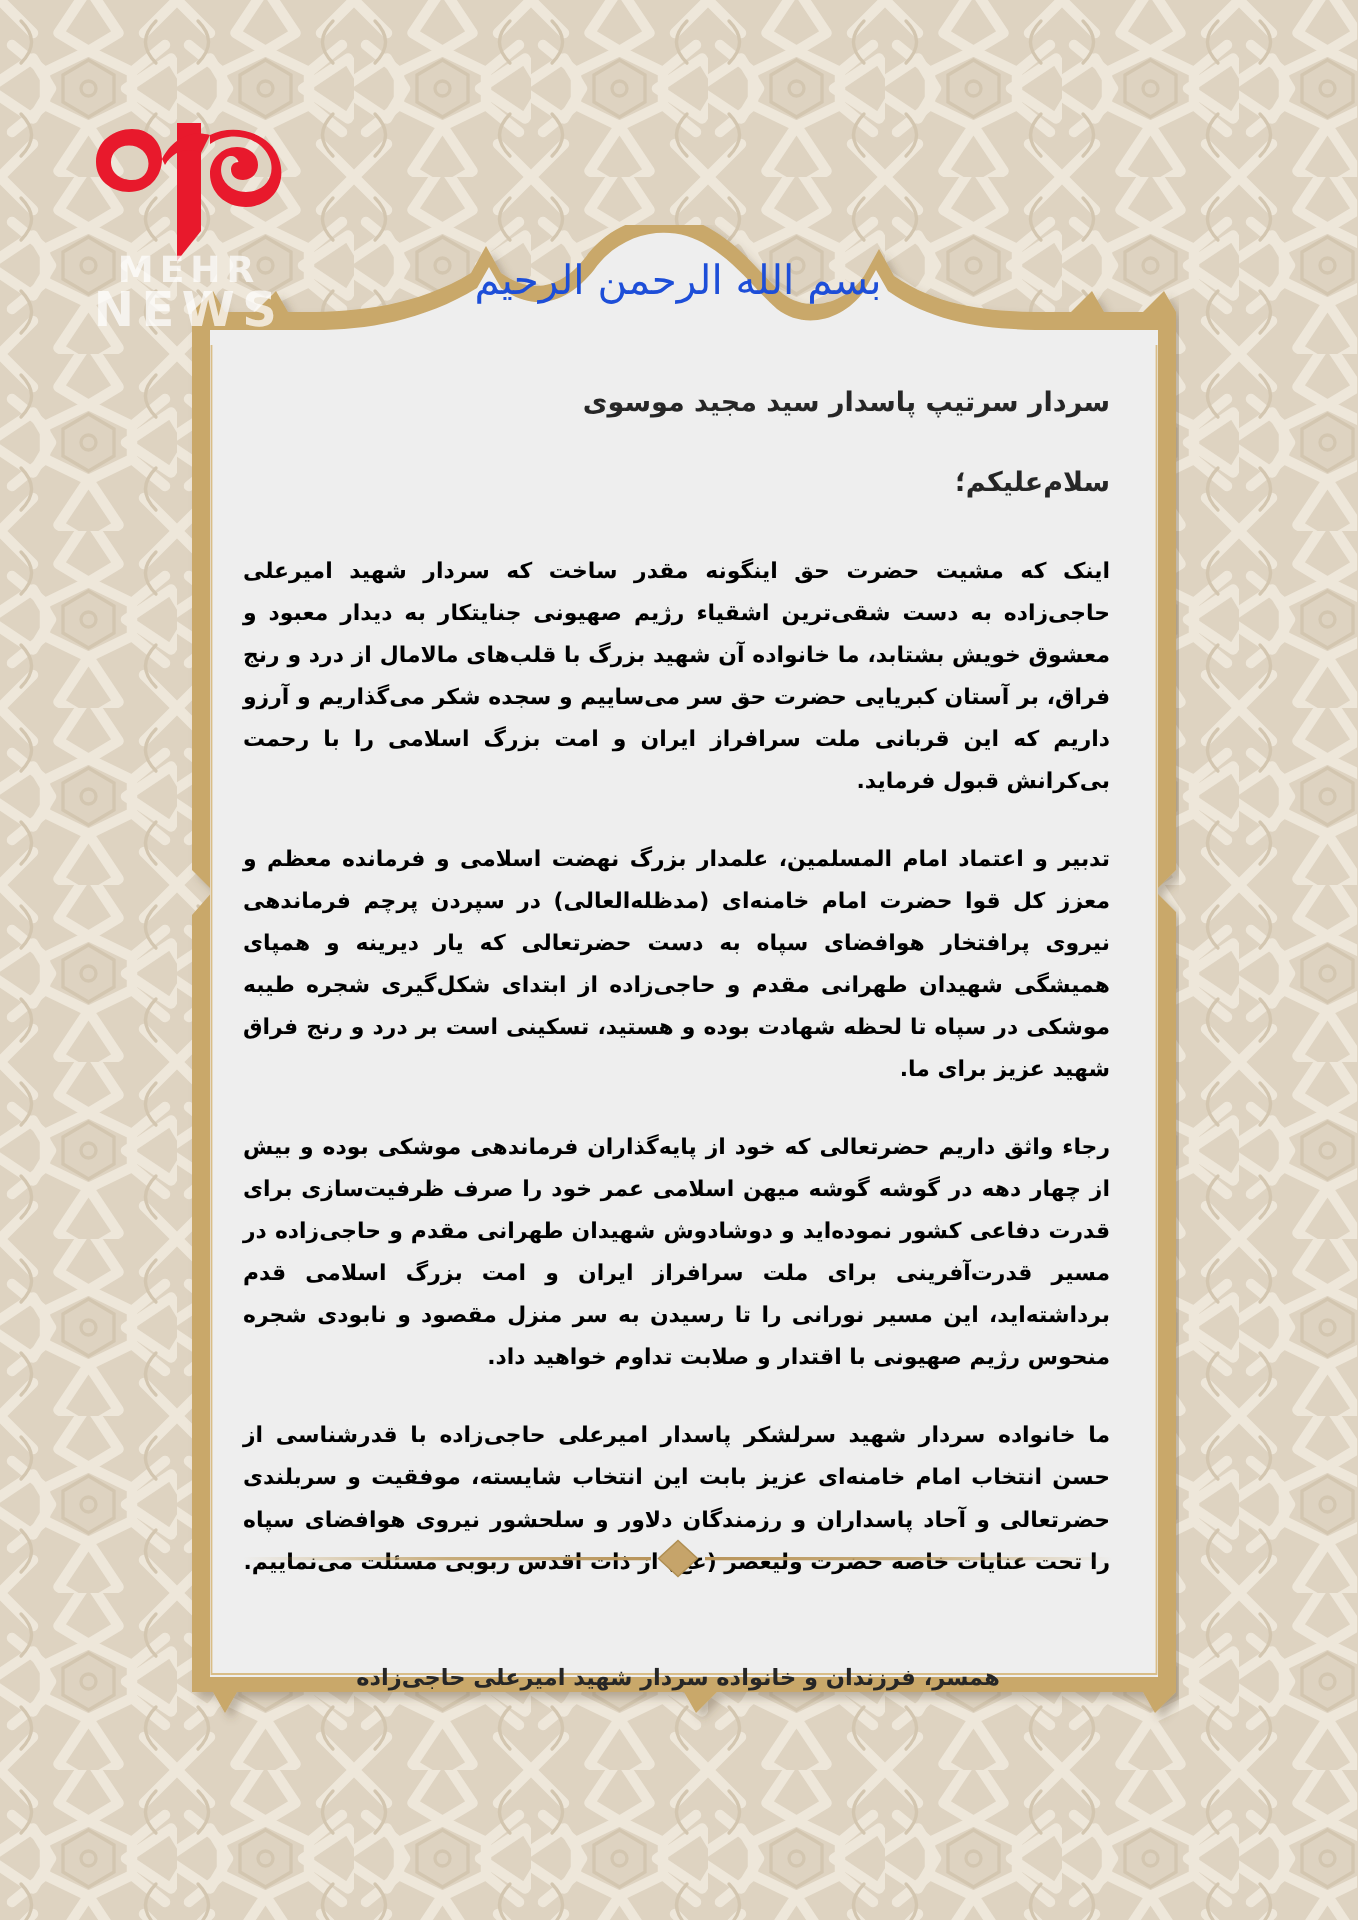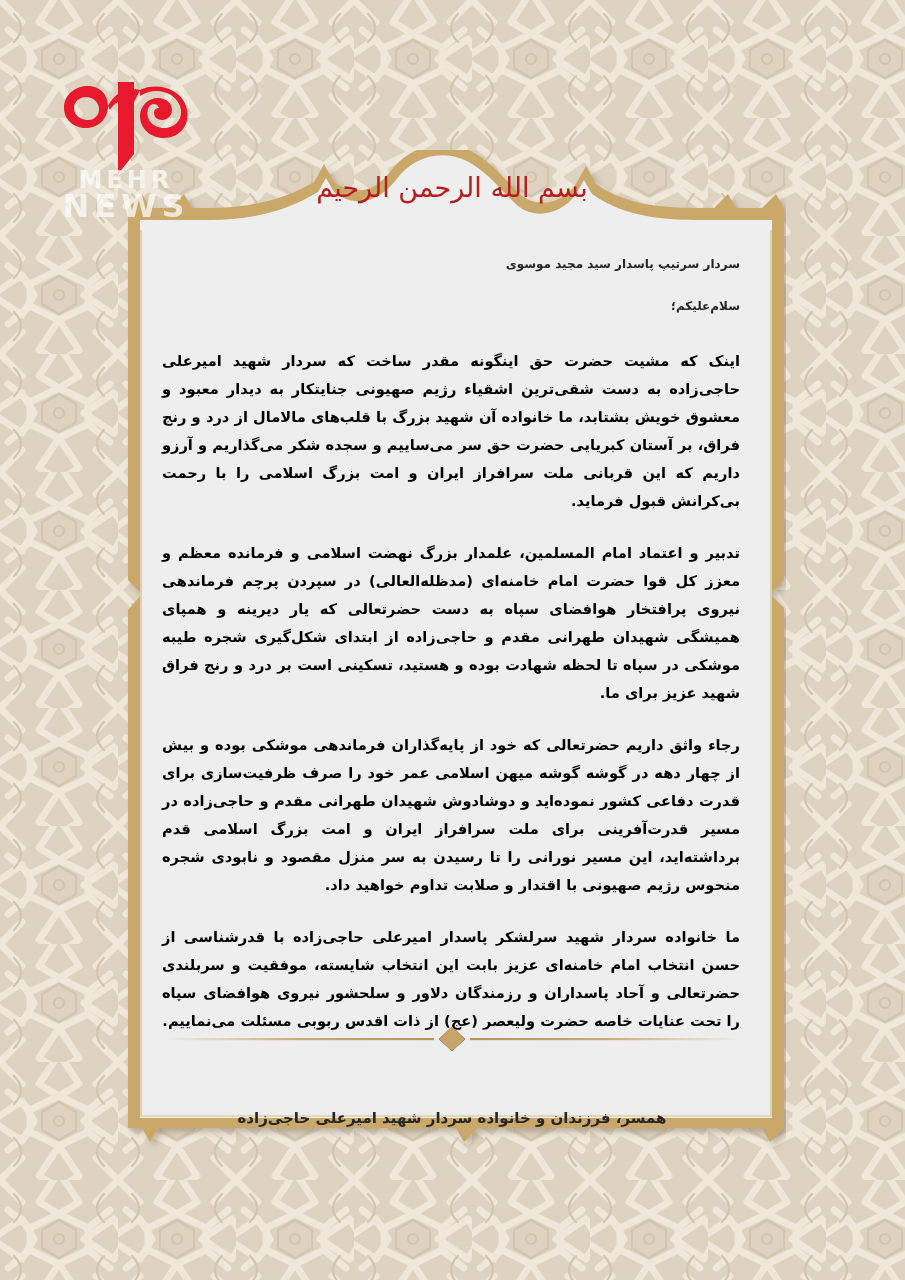--- a/index.html
+++ b/index.html
@@ -90,36 +90,36 @@
   }
 
   #bismillah {
     position: absolute;
     top: 22px;
     left: 0;
     right: 0;
     text-align: center;
     font-family: "DejaVu Sans", "Liberation Sans", sans-serif;
     font-size: 27px;
-    color: #b91c1c;
+    color: #1d4ed8;
     direction: rtl;
     letter-spacing: -1px;
   }
 
   #letter-body {
     position: absolute;
     top: 104px;
     right: 46px;
     left: 44px;
     direction: rtl;
     text-align: justify;
   }
 
   .addr-line {
-    font-size: 12px;
+    font-size: 18px;
     font-weight: 700;
     color: #262626;
     line-height: 1.7;
     margin: 0 0 22px 0;
     text-align: right;
   }
   .addr-line.salutation { margin-bottom: 30px; }
 
   .para {
     font-size: 14.6px;

